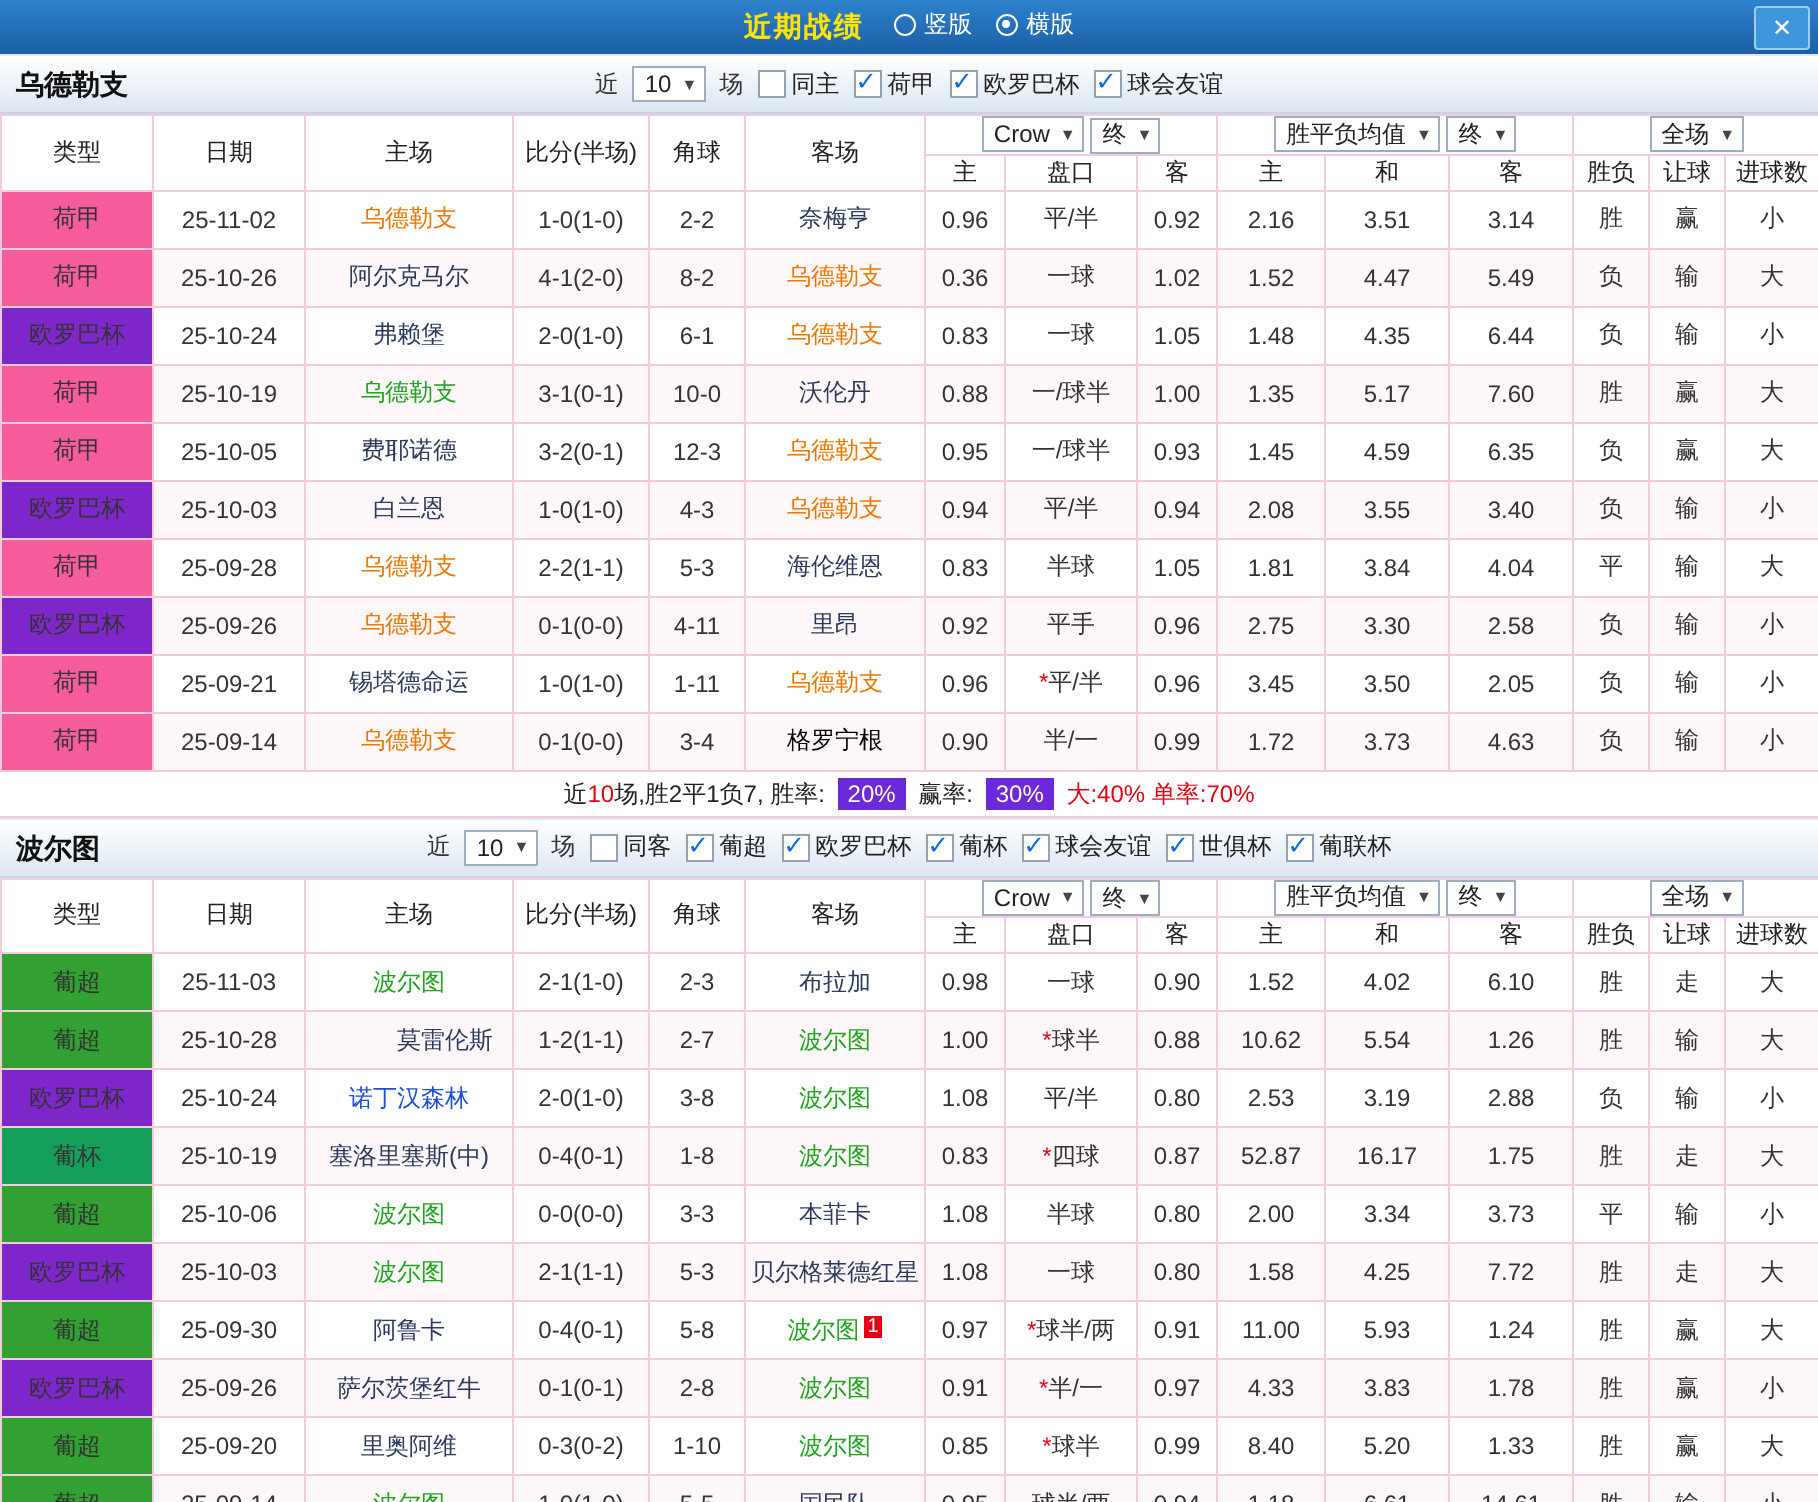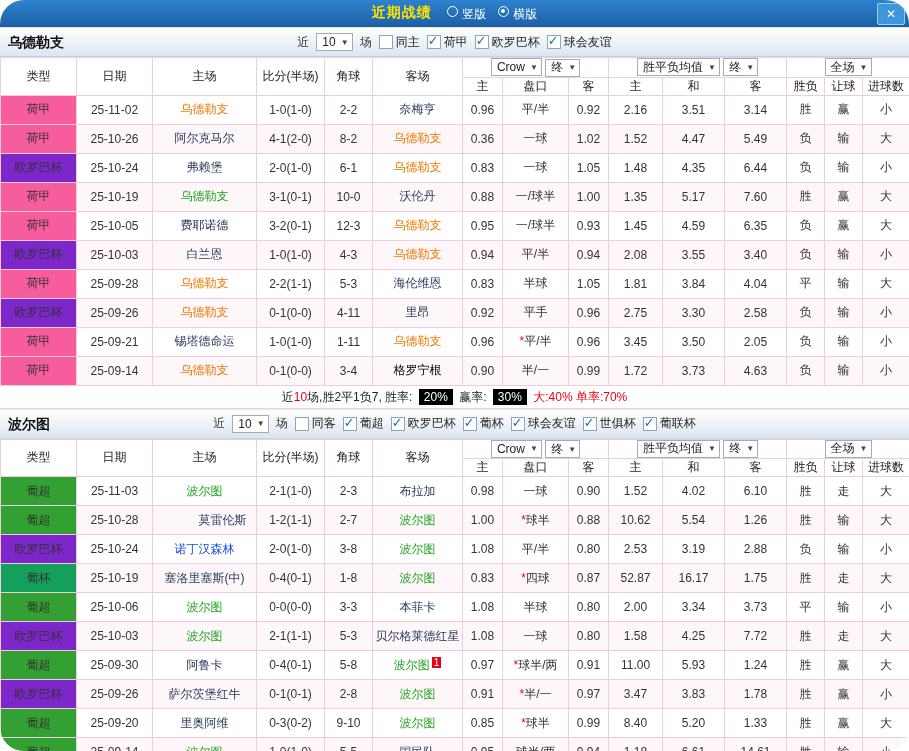--- a/index.html
+++ b/index.html
@@ -1,24 +1,24 @@
 <!DOCTYPE html>
 <html><head>
 <meta charset="utf-8">
 <style>
   html,body{margin:0;padding:0;}
   body{width:909px;height:751px;overflow:hidden;background:#fff;
        font-family:"Liberation Sans","DejaVu Sans",sans-serif;font-size:12px;}
-  #app{width:909px;height:751px;overflow:hidden;background:#fff;border-radius:24px;}
+  #app{width:909px;height:751px;overflow:hidden;background:#fff;}
 
   
   .titlebar{height:27px;position:relative;display:flex;align-items:center;justify-content:center;
             background:linear-gradient(180deg,#2e82cd 0%,#1c5fa6 100%);}
   .title{color:#ffe400;font-weight:700;font-size:14px;letter-spacing:1px;}
-  .radio-wrap{display:inline-flex;align-items:flex-start;margin-left:12px;color:#fff;font-size:12px;gap:4px;cursor:pointer;}
+  .radio-wrap{display:inline-flex;align-items:center;margin-left:12px;color:#fff;font-size:12px;gap:4px;cursor:pointer;}
   .radio{width:9px;height:9px;border:1px solid #fff;border-radius:50%;display:inline-block;position:relative;background:transparent;}
   .radio.sel::after{content:"";position:absolute;left:2px;top:2px;width:4px;height:4px;background:#fff;border-radius:50%;}
   .close{position:absolute;right:4px;top:3px;width:26px;height:20px;line-height:20px;text-align:center;
          background:#3e96dd;border:1px solid #9ccdf2;border-radius:2px;color:#fff;font-size:12px;cursor:pointer;}
 
   
   .secbar{height:28px;position:relative;display:flex;align-items:center;justify-content:center;
           background:linear-gradient(180deg,#ffffff,#dbe6f1);
           border-top:1px solid #e3e9f0;border-bottom:1px solid #c7d3e0;color:#222;}
   .teamname{position:absolute;left:8px;top:0;height:28px;line-height:28px;font-size:14px;font-weight:700;color:#111;}
@@ -40,21 +40,21 @@
   .c-comp{color:#fff;}
   .teamlink{cursor:pointer;}
   .c-odds{color:#3f5070;}
   .star{color:#e60012;}
   .r{color:#e60012;} .g{color:#009933;} .b{color:#2525cc;}
   .redcard{display:inline-block;background:#e60012;color:#fff;font-size:10px;line-height:11px;
            padding:0 2px;margin-left:2px;vertical-align:3px;}
 
   
   .summary{height:22px;line-height:22px;border-bottom:1px solid #f2ccda;text-align:center;font-size:12px;color:#222;}
-  .sbadge{background:#000000;color:#fff;padding:1px 5px;margin:0 3px;}
+  .sbadge{background:#6d28d9;color:#fff;padding:1px 5px;margin:0 3px;}
   .sred{color:#e60012;}
 </style>
 </head>
 <body>
 
 <div id="app">
   <div class="titlebar">
     <div class="title-center">
       <span class="title">近期战绩</span>
       <span id="radios"><span class="radio-wrap">
@@ -545,33 +545,33 @@
           <tr class="mrow">
             <td class="c-comp" style="background: rgb(125, 38, 201);">欧罗巴杯</td>
             <td class="c-date">25-09-26</td>
             <td class="c-team"><span class="teamlink" style="color: rgb(43, 58, 92);">萨尔茨堡红牛</span></td>
             <td class="c-score">0-1(0-1)</td>
             <td class="c-corner">2-8</td>
             <td class="c-team"><span class="teamlink" style="color: rgb(31, 165, 31);">波尔图</span></td>
             <td class="c-odds">0.91</td>
             <td class="c-handicap"><span class="star">*</span>半/一</td>
             <td class="c-odds">0.97</td>
-            <td class="c-odds">3.47</td>
+            <td class="c-odds">4.33</td>
             <td class="c-odds">3.83</td>
             <td class="c-odds">1.78</td>
             <td class="c-res r">胜</td>
             <td class="c-res r">赢</td>
             <td class="c-res g">小</td>
           </tr>
           <tr class="mrow">
             <td class="c-comp" style="background: rgb(50, 160, 50);">葡超</td>
             <td class="c-date">25-09-20</td>
             <td class="c-team"><span class="teamlink" style="color: rgb(43, 58, 92);">里奥阿维</span></td>
             <td class="c-score">0-3(0-2)</td>
-            <td class="c-corner">9-10</td>
+            <td class="c-corner">1-10</td>
             <td class="c-team"><span class="teamlink" style="color: rgb(31, 165, 31);">波尔图</span></td>
             <td class="c-odds">0.85</td>
             <td class="c-handicap"><span class="star">*</span>球半</td>
             <td class="c-odds">0.99</td>
             <td class="c-odds">8.40</td>
             <td class="c-odds">5.20</td>
             <td class="c-odds">1.33</td>
             <td class="c-res r">胜</td>
             <td class="c-res r">赢</td>
             <td class="c-res r">大</td>

